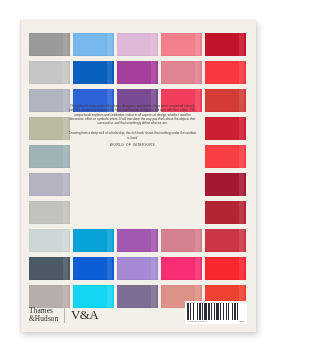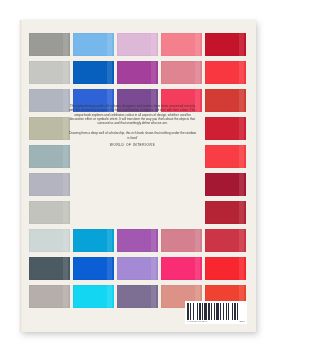--- a/index.html
+++ b/index.html
@@ -196,20 +196,28 @@
       </div>
     </div>
 
   <div id="textblock">
     <p>Throughout history and in all cultures, designers and makers have been concerned not only with the relationship between the form and function of objects, but also with their colour. This unique book explores and celebrates colour in all aspects of design, whether used for decorative effect or symbolic intent. It will transform the way you think about the objects that surround us and that unwittingly define who we are.</p>
     <p class="tagline">'Drawing from a deep well of scholarship, this rich book shows that nothing under the rainbow is fixed'</p>
     <p class="title">WORLD OF INTERIORS</p>
   </div>
 
   <div id="footer">
+    <div id="logos">
+      <div class="th-logo">
+        <div>Thames</div>
+        <div>&amp;Hudson</div>
+      </div>
+      <div class="divider"></div>
+      <div class="va-logo">V&amp;A</div>
+    </div>
 
     <div id="barcode-wrap">
       <div id="bars">
           <i style="width: 2px; background: rgb(42, 42, 58);"></i>
           <i style="width: 1px; background: transparent;"></i>
           <i style="width: 1px; background: rgb(42, 42, 58);"></i>
           <i style="width: 2px; background: transparent;"></i>
           <i style="width: 1px; background: rgb(42, 42, 58);"></i>
           <i style="width: 3px; background: transparent;"></i>
           <i style="width: 1px; background: rgb(42, 42, 58);"></i>

